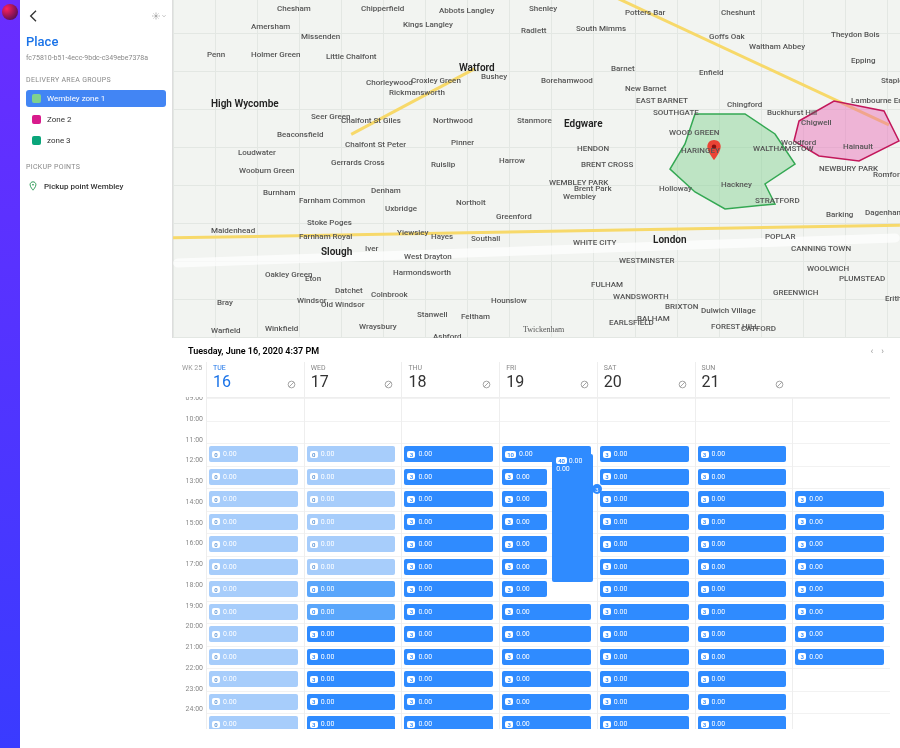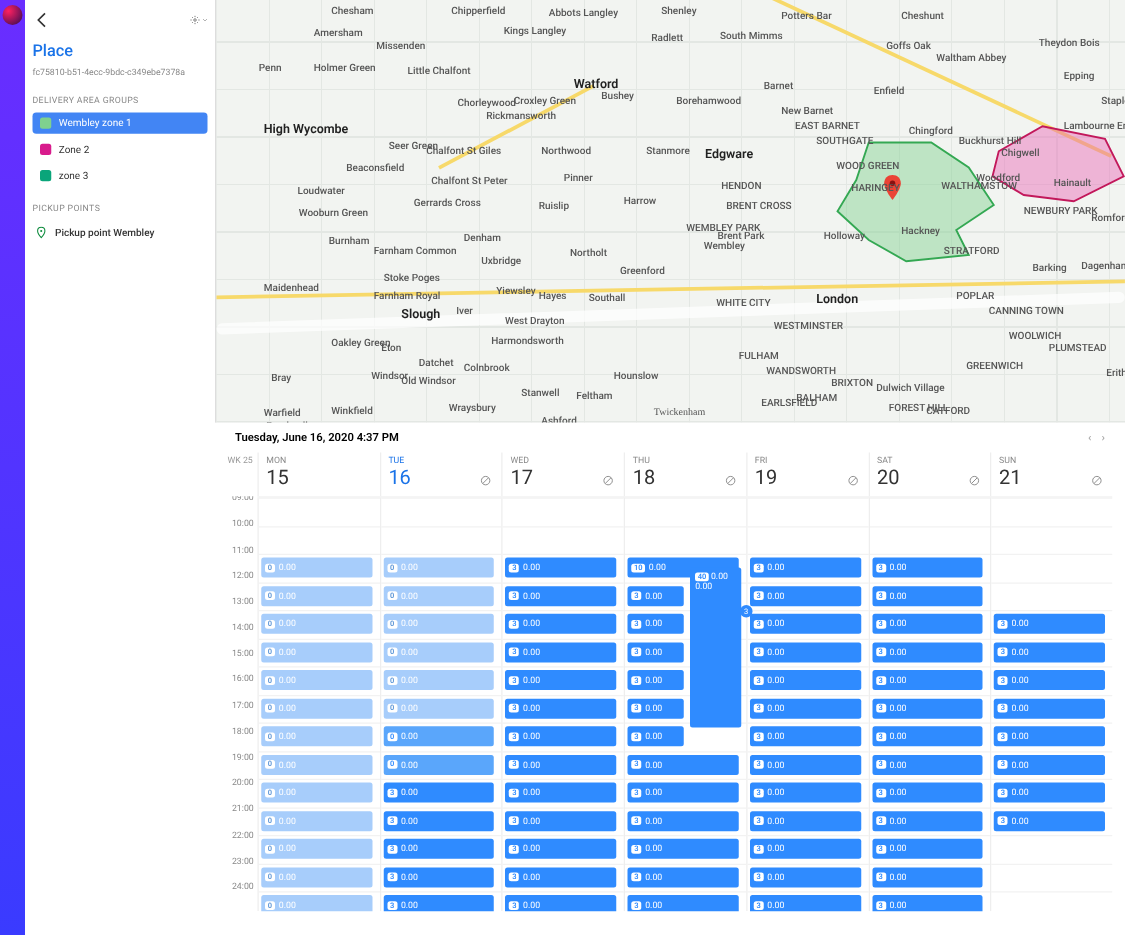--- a/index.html
+++ b/index.html
@@ -134,21 +134,21 @@
     <svg class="poly" style="left:616px; top:96px;" width="120" height="80">
       <polygon points="10,25 45,5 95,15 110,45 70,65 30,60 5,45" fill="#e867b6" stroke="#c2185b"></polygon>
     </svg>
     <div class="marker" style="left:541px; top:160px;">
       <svg viewBox="0 0 24 36" width="14" height="20">
           <path d="M12 0C5 0 0 5 0 12c0 9 12 24 12 24s12-15 12-24C24 5 19 0 12 0z" fill="#ea4335"></path>
           <circle cx="12" cy="12" r="4" fill="#811"></circle>
         </svg>
     </div>
     <div id="cities">
-        <span class="city" style="left: 92px; top: 4px;">Chesham</span>
+        <span class="city" style="left: 104px; top: 4px;">Chesham</span>
         <span class="city" style="left: 188px; top: 4px;">Chipperfield</span>
         <span class="city" style="left: 266px; top: 6px;">Abbots Langley</span>
         <span class="city" style="left: 356px; top: 4px;">Shenley</span>
         <span class="city" style="left: 452px; top: 8px;">Potters Bar</span>
         <span class="city" style="left: 548px; top: 8px;">Cheshunt</span>
         <span class="city" style="left: 78px; top: 22px;">Amersham</span>
         <span class="city" style="left: 128px; top: 32px;">Missenden</span>
         <span class="city" style="left: 230px; top: 20px;">Kings Langley</span>
         <span class="city" style="left: 348px; top: 26px;">Radlett</span>
         <span class="city" style="left: 403px; top: 24px;">South Mimms</span>
@@ -262,24 +262,20 @@
     <div class="sched-head">
       <span>Tuesday, June 16, 2020 4:37 PM</span>
       <div class="nav-arrows">
         <span>‹</span>
         <span>›</span>
       </div>
     </div>
     <div class="grid">
       <div class="wkcol">WK 25</div>
       <div class="dayhead" id="dayhead">
-          <div class="day">
-            <div class="dow">MON</div>
-            <div class="num">15</div>
-          </div>
           <div class="day today">
             <div class="dow">TUE</div>
             <div class="num">16</div>
             <svg class="block-icon" viewBox="0 0 24 24">
               <circle cx="12" cy="12" r="9" fill="none" stroke="#888" stroke-width="2"></circle>
               <line x1="6" y1="18" x2="18" y2="6" stroke="#888" stroke-width="2"></line>
             </svg>
           </div>
           <div class="day">
             <div class="dow">WED</div>

